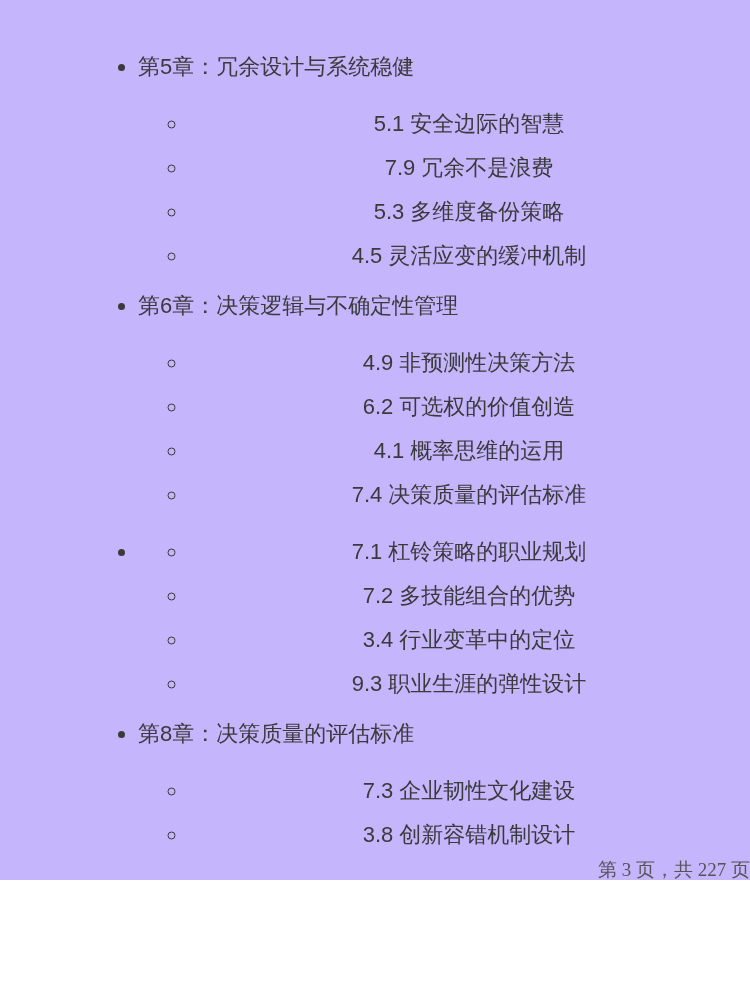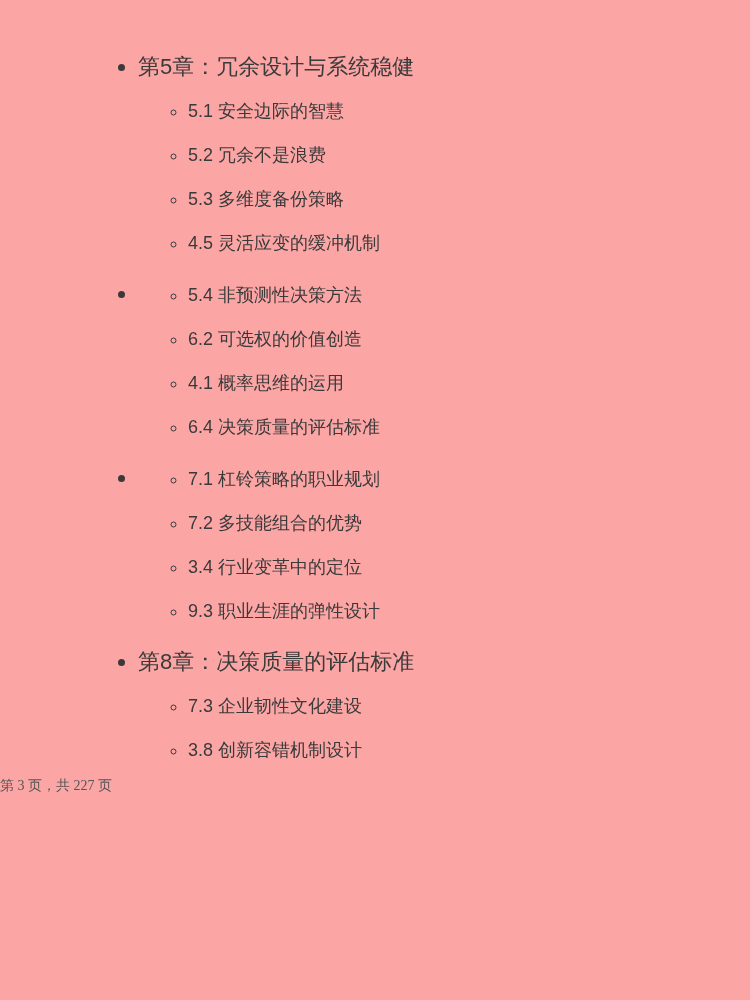--- a/index.html
+++ b/index.html
@@ -3,82 +3,84 @@
 <meta charset="utf-8">
 <style>
   html, body {
     margin: 0;
     padding: 0;
     background: #ffffff;
   }
   .page {
     position: relative;
     width: 750px;
-    height: 1000px;
-    background: #fca5a5;
+    height: 880px;
+    background: #c4b5fd;
     overflow: hidden;
     font-family: "Liberation Sans", "DejaVu Sans", sans-serif;
     color: #3a3a3a;
   }
   .content {
     padding-top: 50px;
   }
   ul.toc {
     margin: 0 0 0 98px;
     padding: 0 0 0 40px;
     list-style-type: disc;
     font-size: 22px;
   }
   ul.toc > li.chapter {
     line-height: 33px;
   }
   ul.sections {
     list-style-type: circle;
-    margin: 12px 0 17px 0;
+    margin: 24px 0 17px 0;
     padding: 0 0 0 50px;
-    font-size: 18px;
+    font-size: 22px;
+    text-align: center;
   }
   ul.sections > li.section {
     line-height: 33px;
     margin-bottom: 11px;
   }
   .footer {
     margin-top: -8px;
     width: 100%;
-    text-align: left;
-    font-size: 14px;
+    text-align: right;
+    font-size: 19px;
     line-height: 20px;
     color: #555555;
     font-family: "Liberation Serif", "DejaVu Serif", serif;
   }
 </style>
 </head>
 <body>
 
 <div class="page">
   <div class="content">
 
     <ul class="toc">
 
       <li class="chapter">
         <span>第5章：冗余设计与系统稳健</span>
         <ul class="sections">
           <li class="section"><span>5.1 安全边际的智慧</span></li>
-          <li class="section"><span>5.2 冗余不是浪费</span></li>
+          <li class="section"><span>7.9 冗余不是浪费</span></li>
           <li class="section"><span>5.3 多维度备份策略</span></li>
           <li class="section"><span>4.5 灵活应变的缓冲机制</span></li>
         </ul>
       </li>
 
       <li class="chapter">
+        <span>第6章：决策逻辑与不确定性管理</span>
         <ul class="sections">
-          <li class="section"><span>5.4 非预测性决策方法</span></li>
+          <li class="section"><span>4.9 非预测性决策方法</span></li>
           <li class="section"><span>6.2 可选权的价值创造</span></li>
           <li class="section"><span>4.1 概率思维的运用</span></li>
-          <li class="section"><span>6.4 决策质量的评估标准</span></li>
+          <li class="section"><span>7.4 决策质量的评估标准</span></li>
         </ul>
       </li>
 
       <li class="chapter">
         <ul class="sections">
           <li class="section"><span>7.1 杠铃策略的职业规划</span></li>
           <li class="section"><span>7.2 多技能组合的优势</span></li>
           <li class="section"><span>3.4 行业变革中的定位</span></li>
           <li class="section"><span>9.3 职业生涯的弹性设计</span></li>
         </ul>

